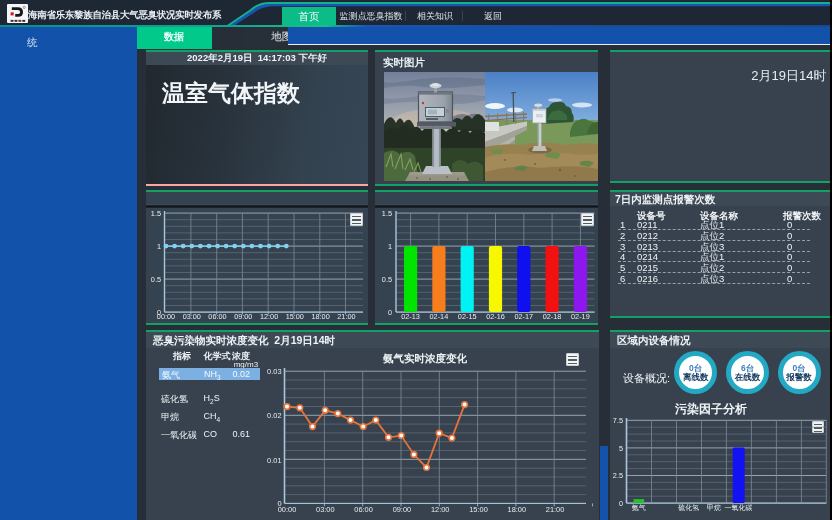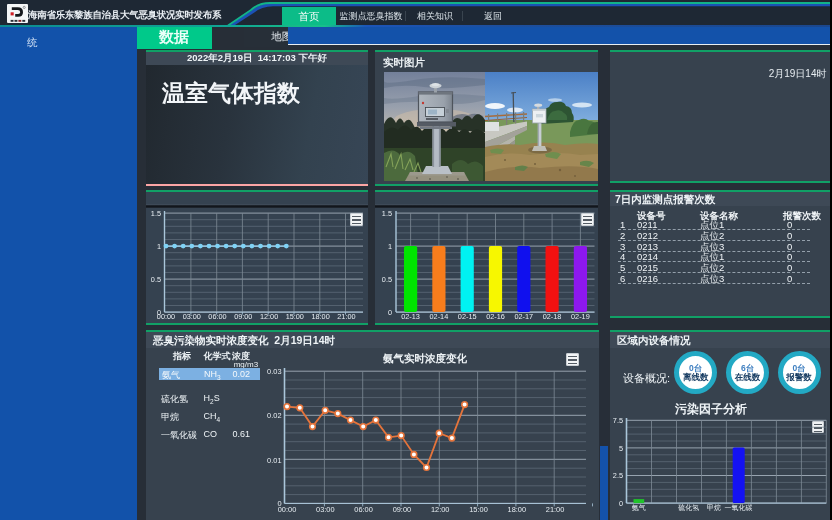--- a/index.html
+++ b/index.html
@@ -35,21 +35,21 @@
 <div class="abs" style="left:371px;top:8px;transform:translateX(-50%);color:#dde5ea;font-size:9px;line-height:16px;white-space:nowrap;">监测点恶臭指数</div>
 <div class="abs" style="left:435px;top:8px;transform:translateX(-50%);color:#dde5ea;font-size:9px;line-height:16px;white-space:nowrap;">相关知识</div>
 <div class="abs" style="left:493px;top:8px;transform:translateX(-50%);color:#dde5ea;font-size:9px;line-height:16px;white-space:nowrap;">返回</div>
 <div class="abs" style="left:405px;top:11px;width:1px;height:10px;background:#39444f;"></div>
 <div class="abs" style="left:462px;top:11px;width:1px;height:10px;background:#39444f;"></div>
 
 <div class="abs" style="left:0;top:24.5px;width:832px;height:2.5px;
 background:linear-gradient(90deg,#0d8c92 0%,#10a694 28%,#16bb86 36%,#17c08b 39%,#1c55b8 44%,#1d4f9e 60%,#1b478d 100%);"></div>
 
 <div class="abs" style="left:136px;top:27px;width:76px;height:21.5px;background:#00c98a;color:#eafff8;
-font-size:15px;font-weight:bold;text-align:center;line-height:20px;">数据</div>
+font-size:10px;font-weight:bold;text-align:center;line-height:20px;">数据</div>
 <div class="abs" style="left:212px;top:27px;width:75.5px;height:19.5px;background:#272f38;color:#e4eaef;
 font-size:10.5px;text-align:center;line-height:19px;margin-left:32px;">地图</div>
 <div class="abs" style="left:287.5px;top:27px;width:542.5px;height:18px;background:#1352aa;border-bottom:1.5px solid #e8eef2;"></div>
 
 <div class="abs" style="left:0;top:26.5px;width:136.5px;height:493.5px;background:#1252aa;"></div>
 <div class="abs" style="left:27px;top:36px;color:#cfe0f5;font-size:10.5px;">统</div>
 
 <div class="abs" style="left:598.5px;top:47px;width:10.5px;height:473px;background:#272e38;z-index:6;"></div>
 <div class="abs" style="left:599.5px;top:446px;width:8.5px;height:74px;background:#1452ab;z-index:7;"></div>
 
@@ -161,21 +161,21 @@
 <rect x="47.5" y="37" width="13.5" height="14" fill="#edf0f2" stroke="#9aa3ab" stroke-width="0.8"></rect>
 <rect x="47.5" y="37" width="13.5" height="1.8" fill="#c5ccd2"></rect>
 <rect x="51" y="42" width="7" height="3.4" fill="#ccd6dc"></rect>
 <rect x="52" y="33.5" width="2.4" height="3.5" fill="#aab1b8"></rect>
 <ellipse cx="53.2" cy="33.2" rx="4" ry="1.6" fill="#d6dbdf"></ellipse>
 </g>
 </svg>
   </div>
 
 <div class="panel" style="left:610px;top:50px;width:219.5px;height:132.5px;border-bottom:2px solid #11a066;">
-  <div style="position:absolute;right:3px;top:15px;font-size:10px;color:#e8eef2;">2月19日14时</div>
+  <div style="position:absolute;right:3px;top:15px;font-size:13px;color:#e8eef2;">2月19日14时</div>
 </div>
 
 <div class="panel" style="left:146px;top:189.5px;width:222px;height:135px;border-bottom:2px solid #11a066;background:#354250;">
   <div style="height:12px;background:#354250;"></div>
   <div style="height:1px;background:#3e4a58;"></div>
   <div style="height:3px;background:linear-gradient(#232a32,#12161c,#232a32);"></div>
   <svg width="222" height="115" viewBox="0 0 222 115" style="display:block">
       <rect x="0" y="0" width="222" height="115" fill="#354250"></rect>
 <line x1="18.5" y1="5.1" x2="217" y2="5.1" stroke="#97a3af" stroke-width="1"></line>
 <line x1="18.5" y1="11.7" x2="217" y2="11.7" stroke="#6a7784" stroke-width="0.6"></line>

